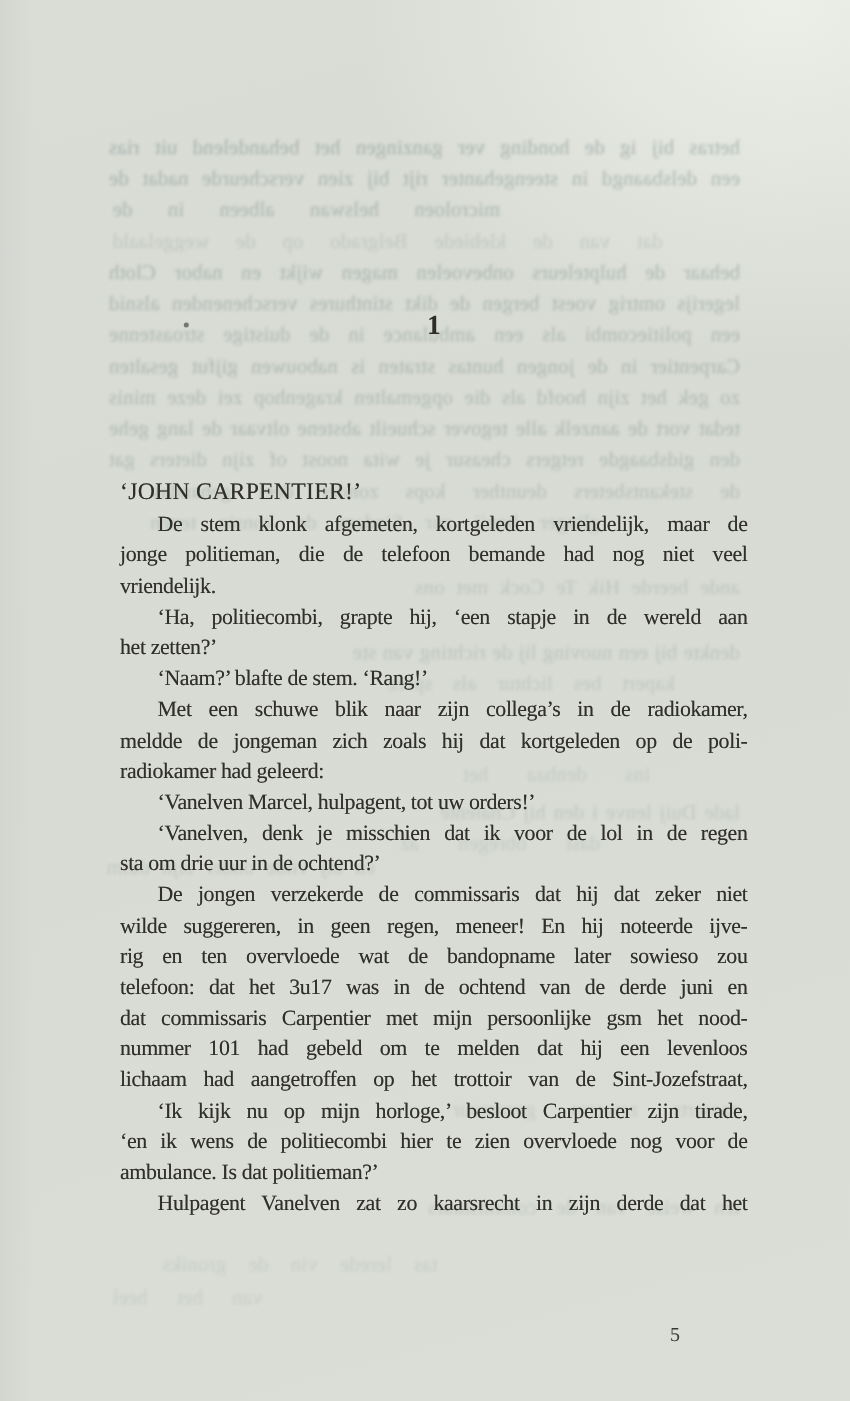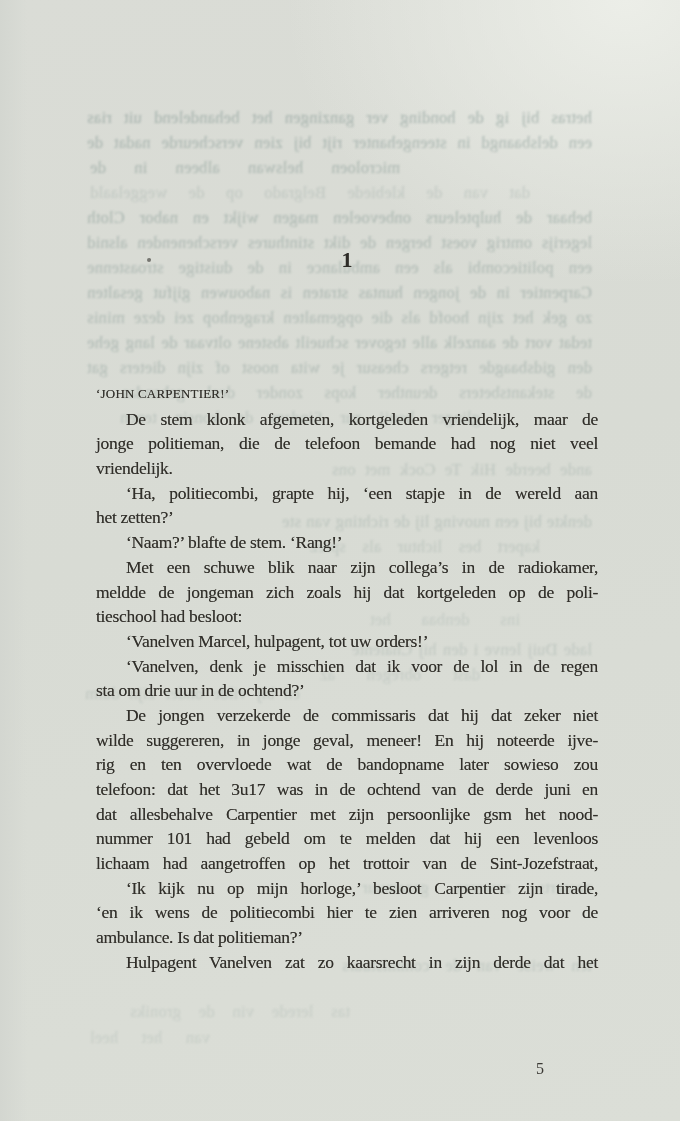--- a/index.html
+++ b/index.html
@@ -48,21 +48,21 @@
     letter-spacing:-0.3px;
     color:#312f2a;
     text-shadow:0 0 0.5px rgba(49,47,42,0.55);
   }
   .line{
     text-align:justify;text-align-last:justify;
     height:24.7px;overflow:visible;
   }
   .line.last{text-align-last:left;}
   .line.indent{text-indent:30px;}
-  .line.caps{font-size:13px;letter-spacing:0.2px;}
+  .line.caps{font-size:19px;letter-spacing:0.2px;}
   .page-number{
     position:absolute;
     left:528px;top:1060px;width:24px;
     text-align:center;
     font-size:16px;color:#3a3834;
   }
   .ink-speck{
     position:absolute;
     left:147px;top:258px;
     width:4px;height:4px;border-radius:50% 40% 50% 50%;
@@ -115,32 +115,32 @@
   <div class="body-text">
       <div class="line last caps">‘JOHN CARPENTIER!’</div>
       <div class="line indent">De stem klonk afgemeten, kortgeleden vriendelijk, maar de</div>
       <div class="line">jonge politieman, die de telefoon bemande had nog niet veel</div>
       <div class="line last">vriendelijk.</div>
       <div class="line indent">‘Ha, politiecombi, grapte hij, ‘een stapje in de wereld aan</div>
       <div class="line last">het zetten?’</div>
       <div class="line indent last">‘Naam?’ blafte de stem. ‘Rang!’</div>
       <div class="line indent">Met een schuwe blik naar zijn collega’s in de radiokamer,</div>
       <div class="line">meldde de jongeman zich zoals hij dat kortgeleden op de poli-</div>
-      <div class="line last">tieschool had besloot:</div>
+      <div class="line last">radiokamer had geleerd:</div>
       <div class="line indent last">‘Vanelven Marcel, hulpagent, tot uw orders!’</div>
       <div class="line indent">‘Vanelven, denk je misschien dat ik voor de lol in de regen</div>
       <div class="line last">sta om drie uur in de ochtend?’</div>
       <div class="line indent">De jongen verzekerde de commissaris dat hij dat zeker niet</div>
-      <div class="line">wilde suggereren, in jonge geval, meneer! En hij noteerde ijve-</div>
+      <div class="line">wilde suggereren, in geen regen, meneer! En hij noteerde ijve-</div>
       <div class="line">rig en ten overvloede wat de bandopname later sowieso zou</div>
       <div class="line">telefoon: dat het 3u17 was in de ochtend van de derde juni en</div>
-      <div class="line">dat allesbehalve Carpentier met zijn persoonlijke gsm het nood-</div>
+      <div class="line">dat commissaris Carpentier met mijn persoonlijke gsm het nood-</div>
       <div class="line">nummer 101 had gebeld om te melden dat hij een levenloos</div>
       <div class="line">lichaam had aangetroffen op het trottoir van de Sint-Jozefstraat,</div>
       <div class="line indent">‘Ik kijk nu op mijn horloge,’ besloot Carpentier zijn tirade,</div>
-      <div class="line">‘en ik wens de politiecombi hier te zien arriveren nog voor de</div>
+      <div class="line">‘en ik wens de politiecombi hier te zien overvloede nog voor de</div>
       <div class="line last">ambulance. Is dat politieman?’</div>
       <div class="line indent">Hulpagent Vanelven zat zo kaarsrecht in zijn derde dat het</div>
     </div>
 
   <div class="page-number">5</div>
 
 </div>
 
 </body></html>

